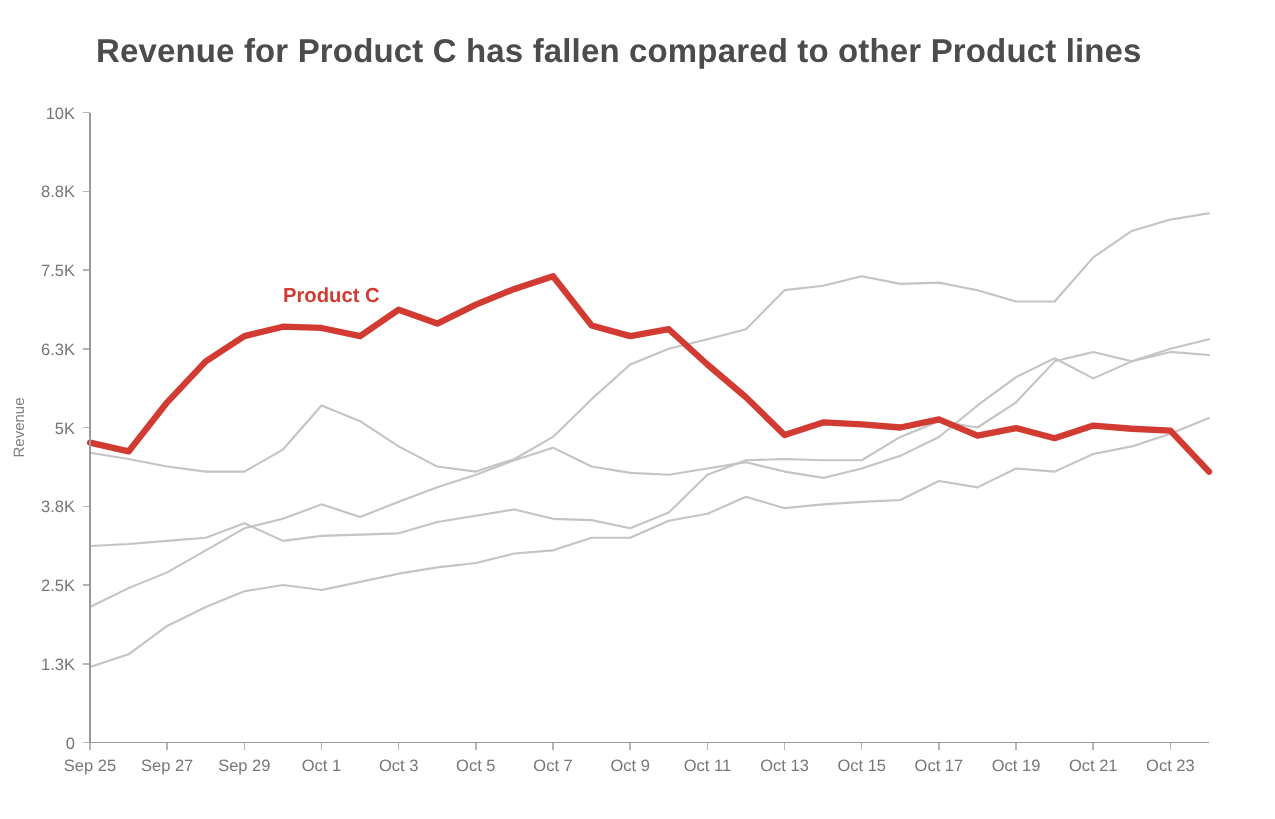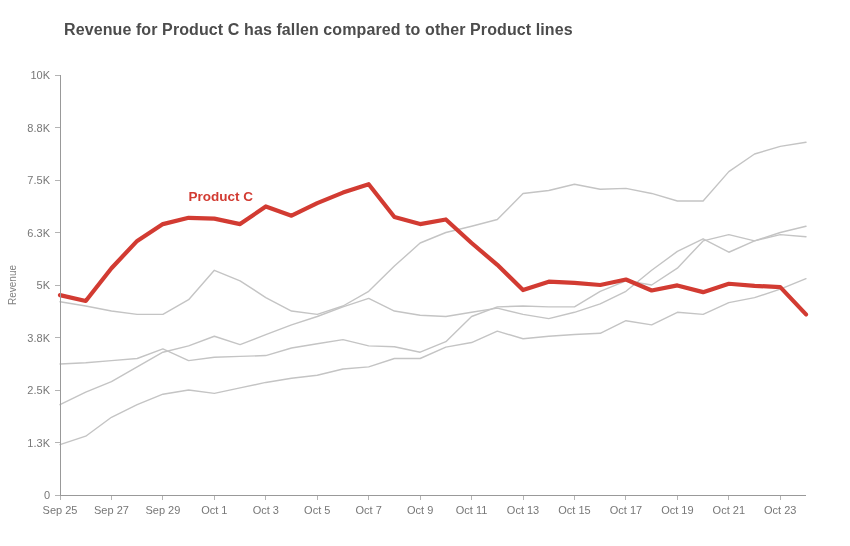--- a/index.html
+++ b/index.html
@@ -16,21 +16,21 @@
     position: relative;
   }
   #chart-root {
     position: absolute;
     inset: 0;
   }
   .chart-title {
     position: absolute;
     left: 64px;
     top: 21px;
-    font-size: 16px;
+    font-size: 22px;
     font-weight: bold;
     color: #4c4c4c;
     letter-spacing: 0.1px;
     white-space: nowrap;
   }
   svg.plot {
     position: absolute;
     left: 0;
     top: 0;
     width: 850px;

